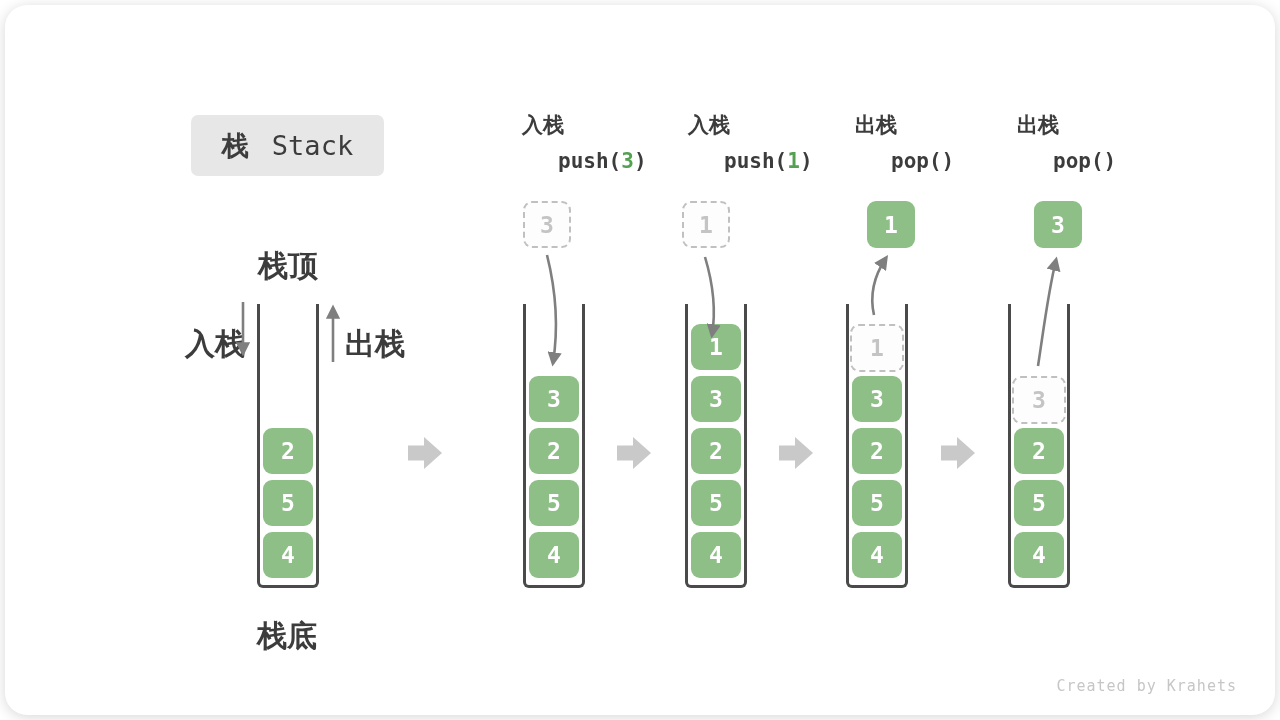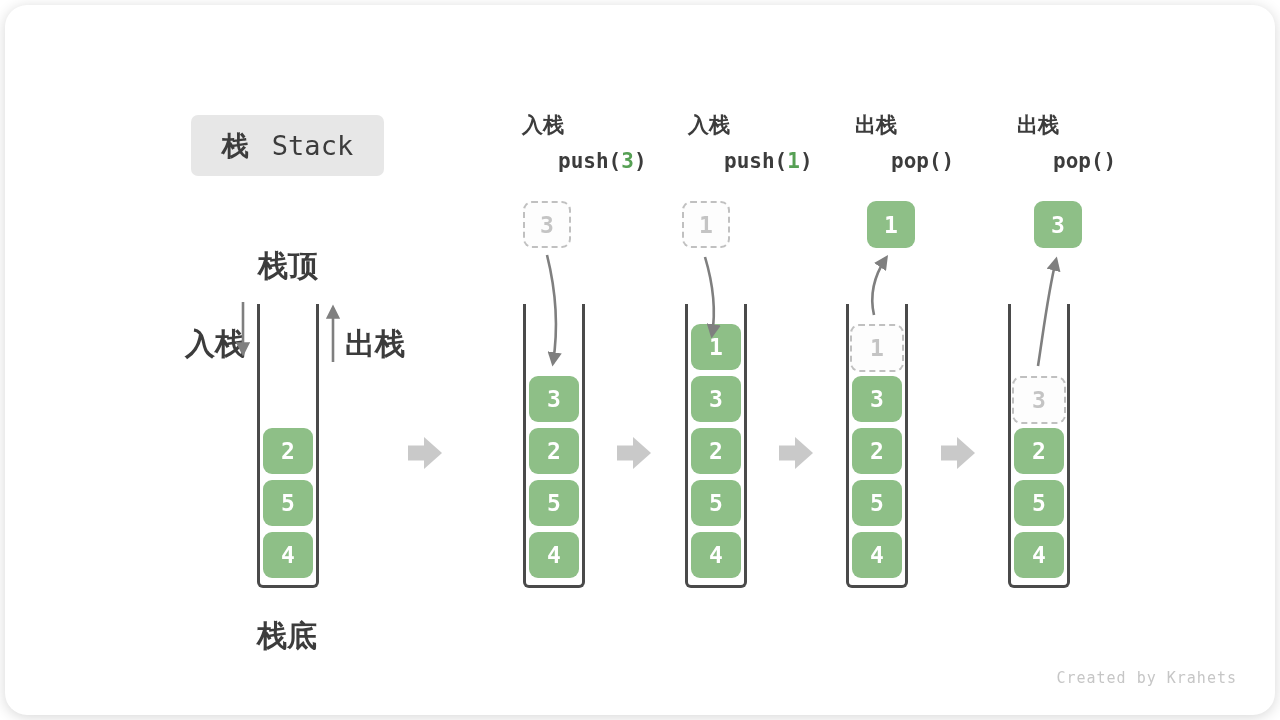--- a/index.html
+++ b/index.html
@@ -48,21 +48,21 @@
   .float-box.solid{background:var(--cell-green);color:#ffffff;}
   .float-box.dashed{background:#fdfdfd;border:2px dashed var(--dash-gray);color:var(--dash-text);}
 
   
   #overlay{position:absolute;left:0;top:0;width:1280px;height:720px;pointer-events:none;}
   .flow-arrow{fill:none;stroke:var(--arrow-gray);stroke-width:2.6px;}
   .arrowhead-fill{fill:var(--arrow-gray);}
   .step-arrow-fill{fill:var(--step-gray);}
 
   
-  #watermark{right:38px;bottom:28px;font-family:"DejaVu Sans Mono", monospace;
+  #watermark{right:38px;bottom:20px;font-family:"DejaVu Sans Mono", monospace;
     font-size:15px;color:var(--watermark);letter-spacing:1px;}
 </style>
 </head>
 <body>
 
 <div id="card">
 
   <div class="abs" id="title-box">
     <span class="zh">栈</span>
     <span class="latin">Stack</span>

